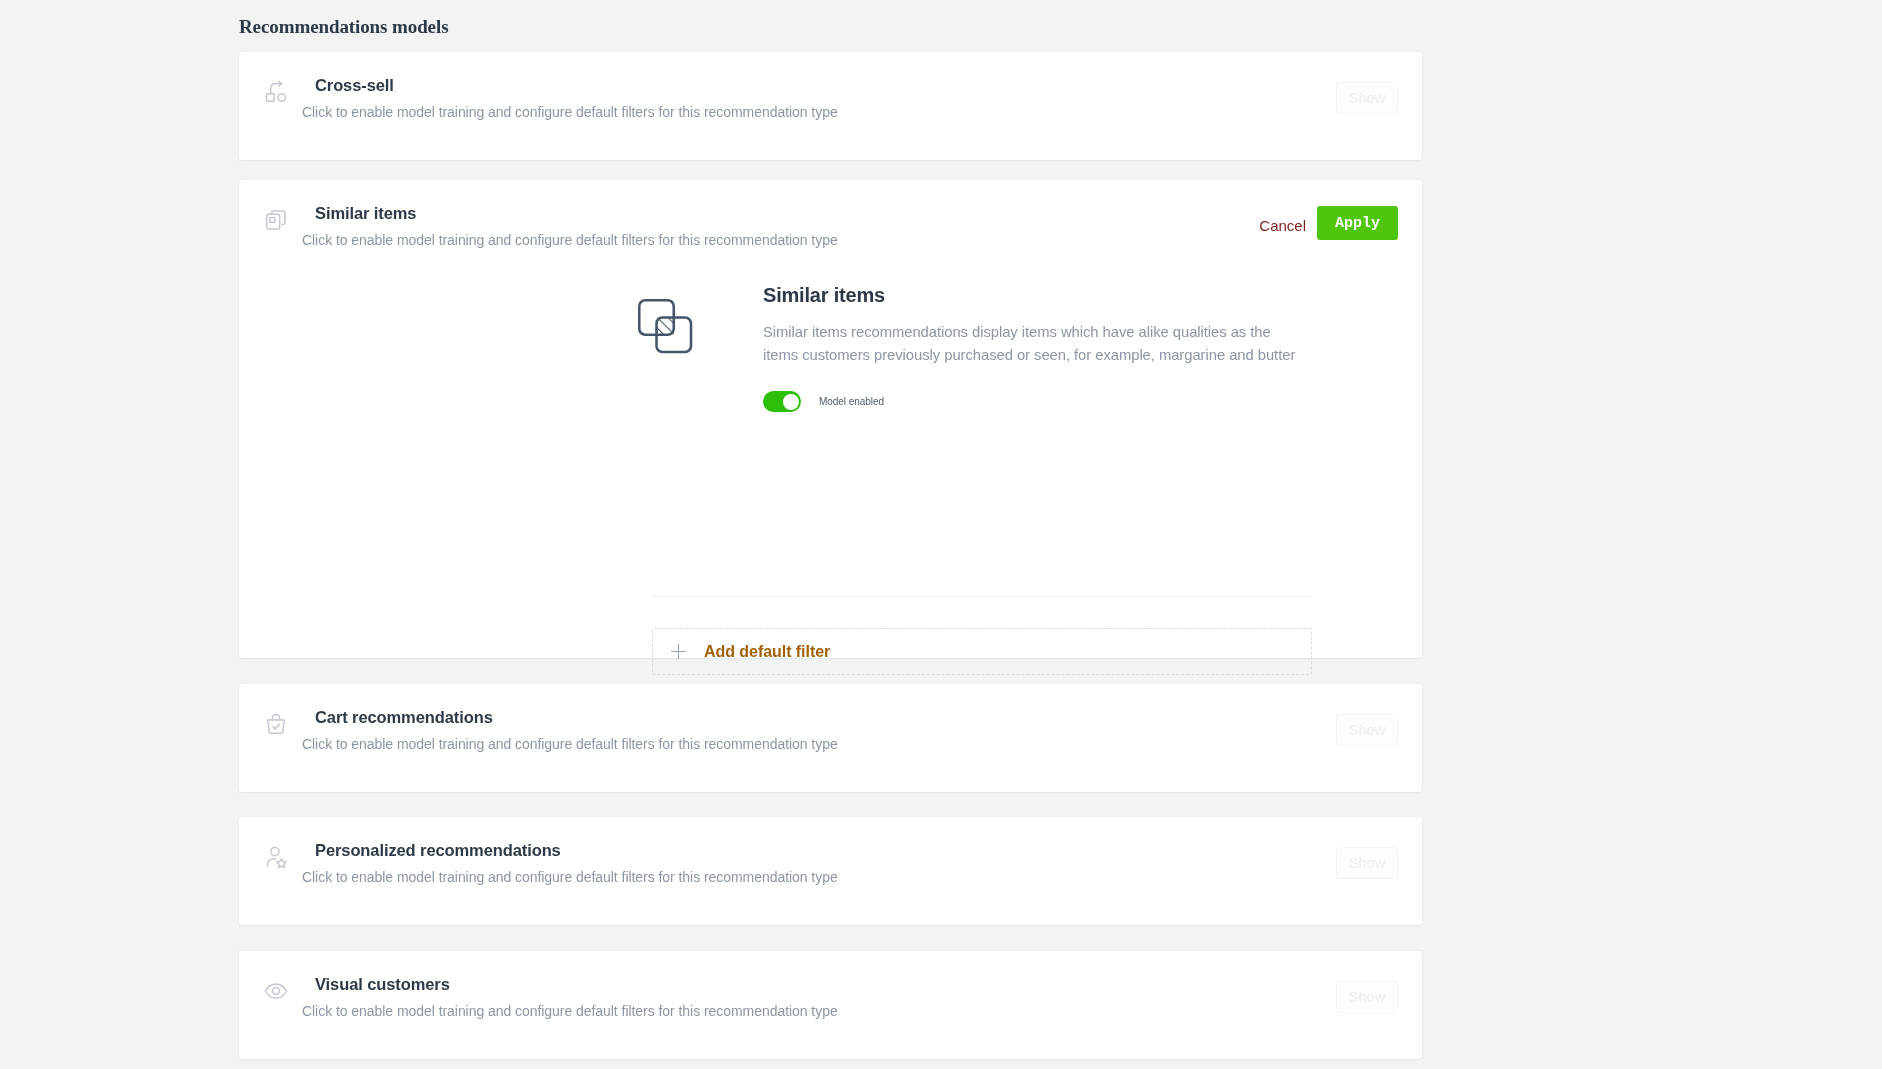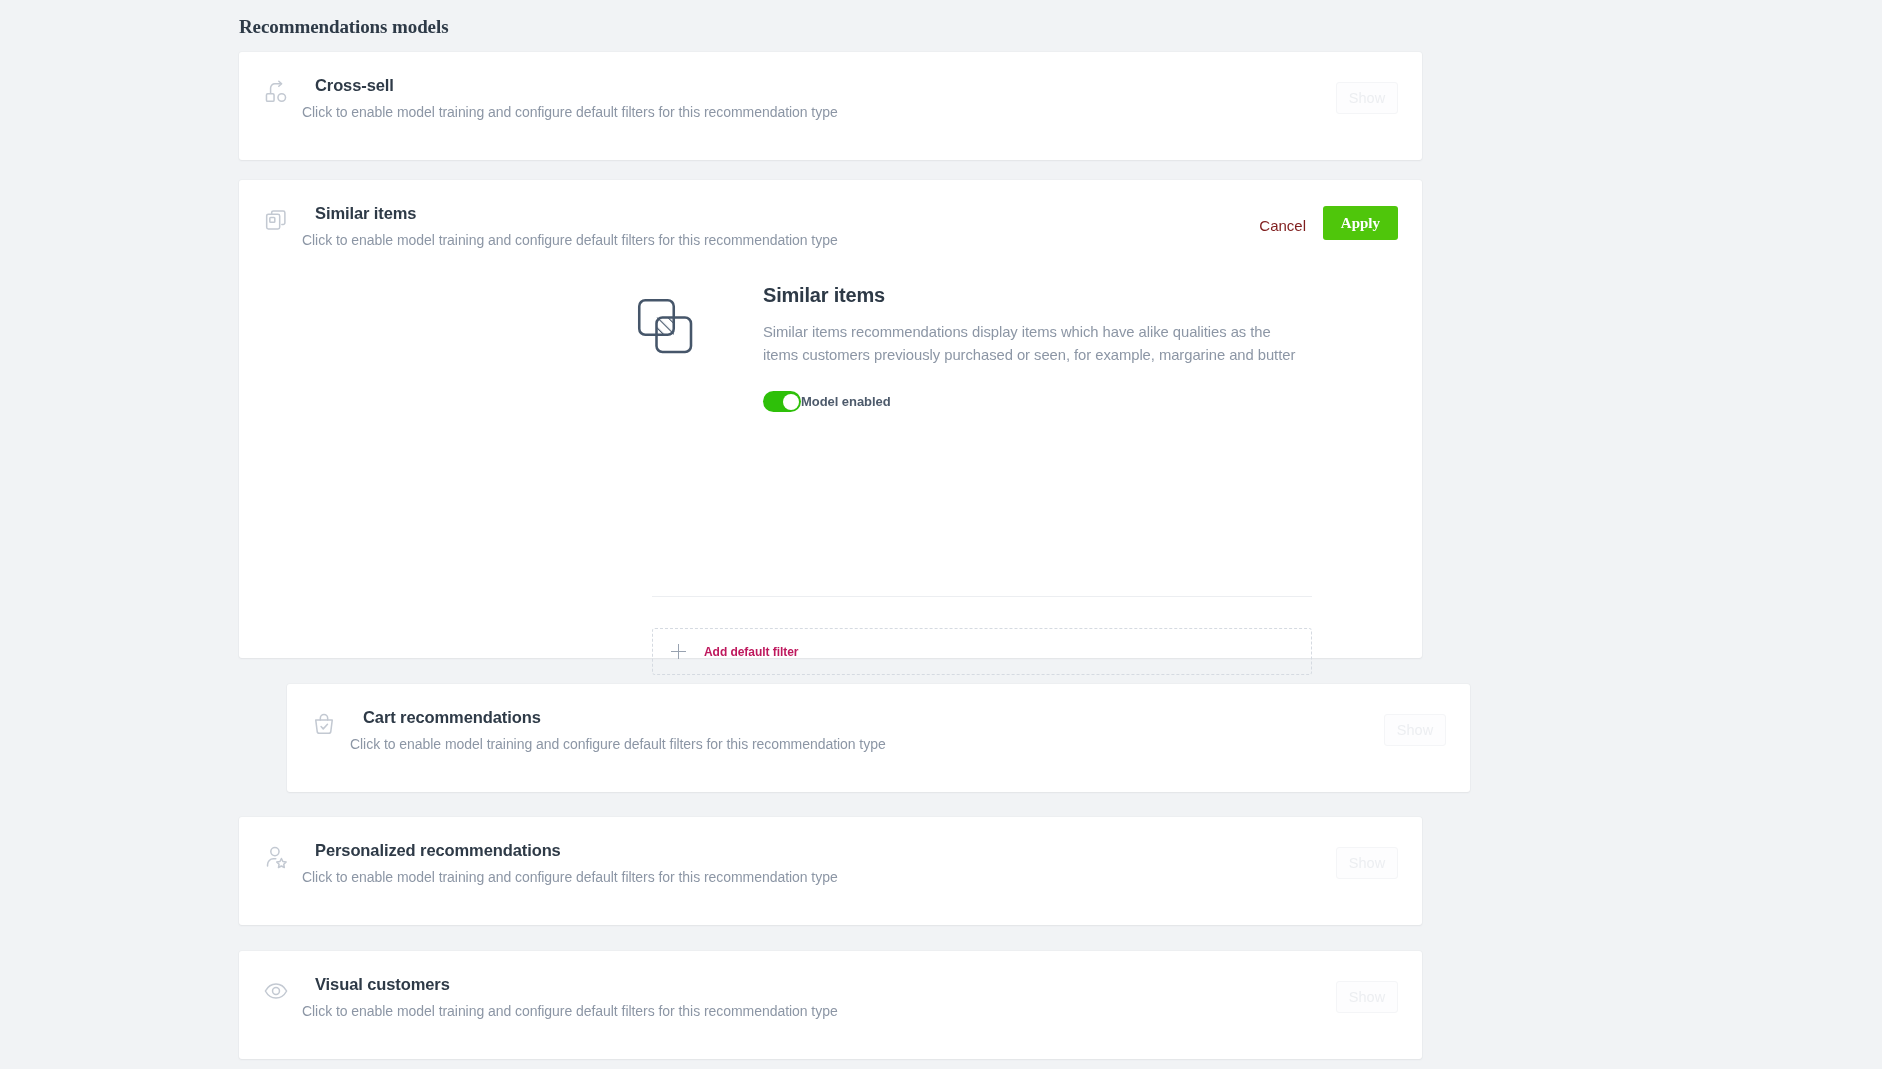--- a/index.html
+++ b/index.html
@@ -114,21 +114,21 @@
     right: 24px;
     top: 26px;
     height: 34px;
     padding: 0 18px;
     background: #4fc60b;
     border: none;
     border-radius: 3px;
     color: #ffffff;
     font-size: 15px;
     font-weight: 700;
-    font-family: Liberation Serif, serif;
+    font-family: Liberation Mono, monospace;
     cursor: pointer;
   }
 
   .detail {
     position: relative;
     padding-bottom: 42px;
   }
 
   .detail-icon {
     position: absolute;
@@ -182,24 +182,24 @@
     position: absolute;
     top: 2.5px;
     left: 19.5px;
     width: 16px;
     height: 16px;
     border-radius: 50%;
     background: #ffffff;
   }
 
   .toggle-label {
-    font-size: 13px;
+    margin-left: 18px;
+    font-size: 10px;
     color: #4d5a6b;
     letter-spacing: -0.05px;
-    font-weight: bold;
   }
 
   .divider {
     position: absolute;
     left: 413px;
     width: 660px;
     height: 1px;
     background: #eceef1;
     border: none;
   }
@@ -228,23 +228,23 @@
   .plus-icon::before, .plus-icon::after {
     content: "";
     position: absolute;
     background: currentColor;
   }
   .plus-icon::before { left: 0; top: 7px; width: 15px; height: 1.4px; }
   .plus-icon::after { top: 0; left: 7px; width: 1.4px; height: 15px; }
 
   .add-filter-label {
     margin-left: 18px;
-    font-size: 12px;
-    font-weight: 700;
-    color: #be185d;
+    font-size: 16px;
+    font-weight: 700;
+    color: #a16207;
     letter-spacing: -0.05px;
     text-align: center;
   }
 </style>
 </head>
 <body>
 
 <div class="page">
 
   <div class="page-title">Recommendations models</div>
@@ -315,21 +315,21 @@
       <hr class="divider" style="top:312px;">
 
       <button class="add-filter" style="top:344px;">
         <span class="plus-icon"></span>
         <span class="add-filter-label">Add default filter</span>
       </button>
 
     </div>
   </div>
 
-  <div class="card" style="top:684px;margin-left:48px;">
+  <div class="card" style="top:684px;">
     <div class="row-head">
       <span class="row-icon">
         <svg viewBox="0 0 24 24" fill="none" stroke="currentColor" stroke-width="1.4">
           <path d="M4.4 8.4 h15.2 l-1.3 10.4 a2 2 0 0 1 -2 1.8 H7.7 a2 2 0 0 1 -2 -1.8 z" stroke-linejoin="round"></path>
           <path d="M8.6 8.2 V6.6 a3.4 3.4 0 0 1 6.8 0 v1.6" stroke-linecap="round"></path>
           <path d="M9.3 14.4 L11.3 16.5 L15.2 12.3" stroke-linecap="round" stroke-linejoin="round"></path>
         </svg>
       </span>
       <div class="row-title">Cart recommendations</div>
       <div class="row-sub">Click to enable model training and configure default filters for this recommendation type</div>

